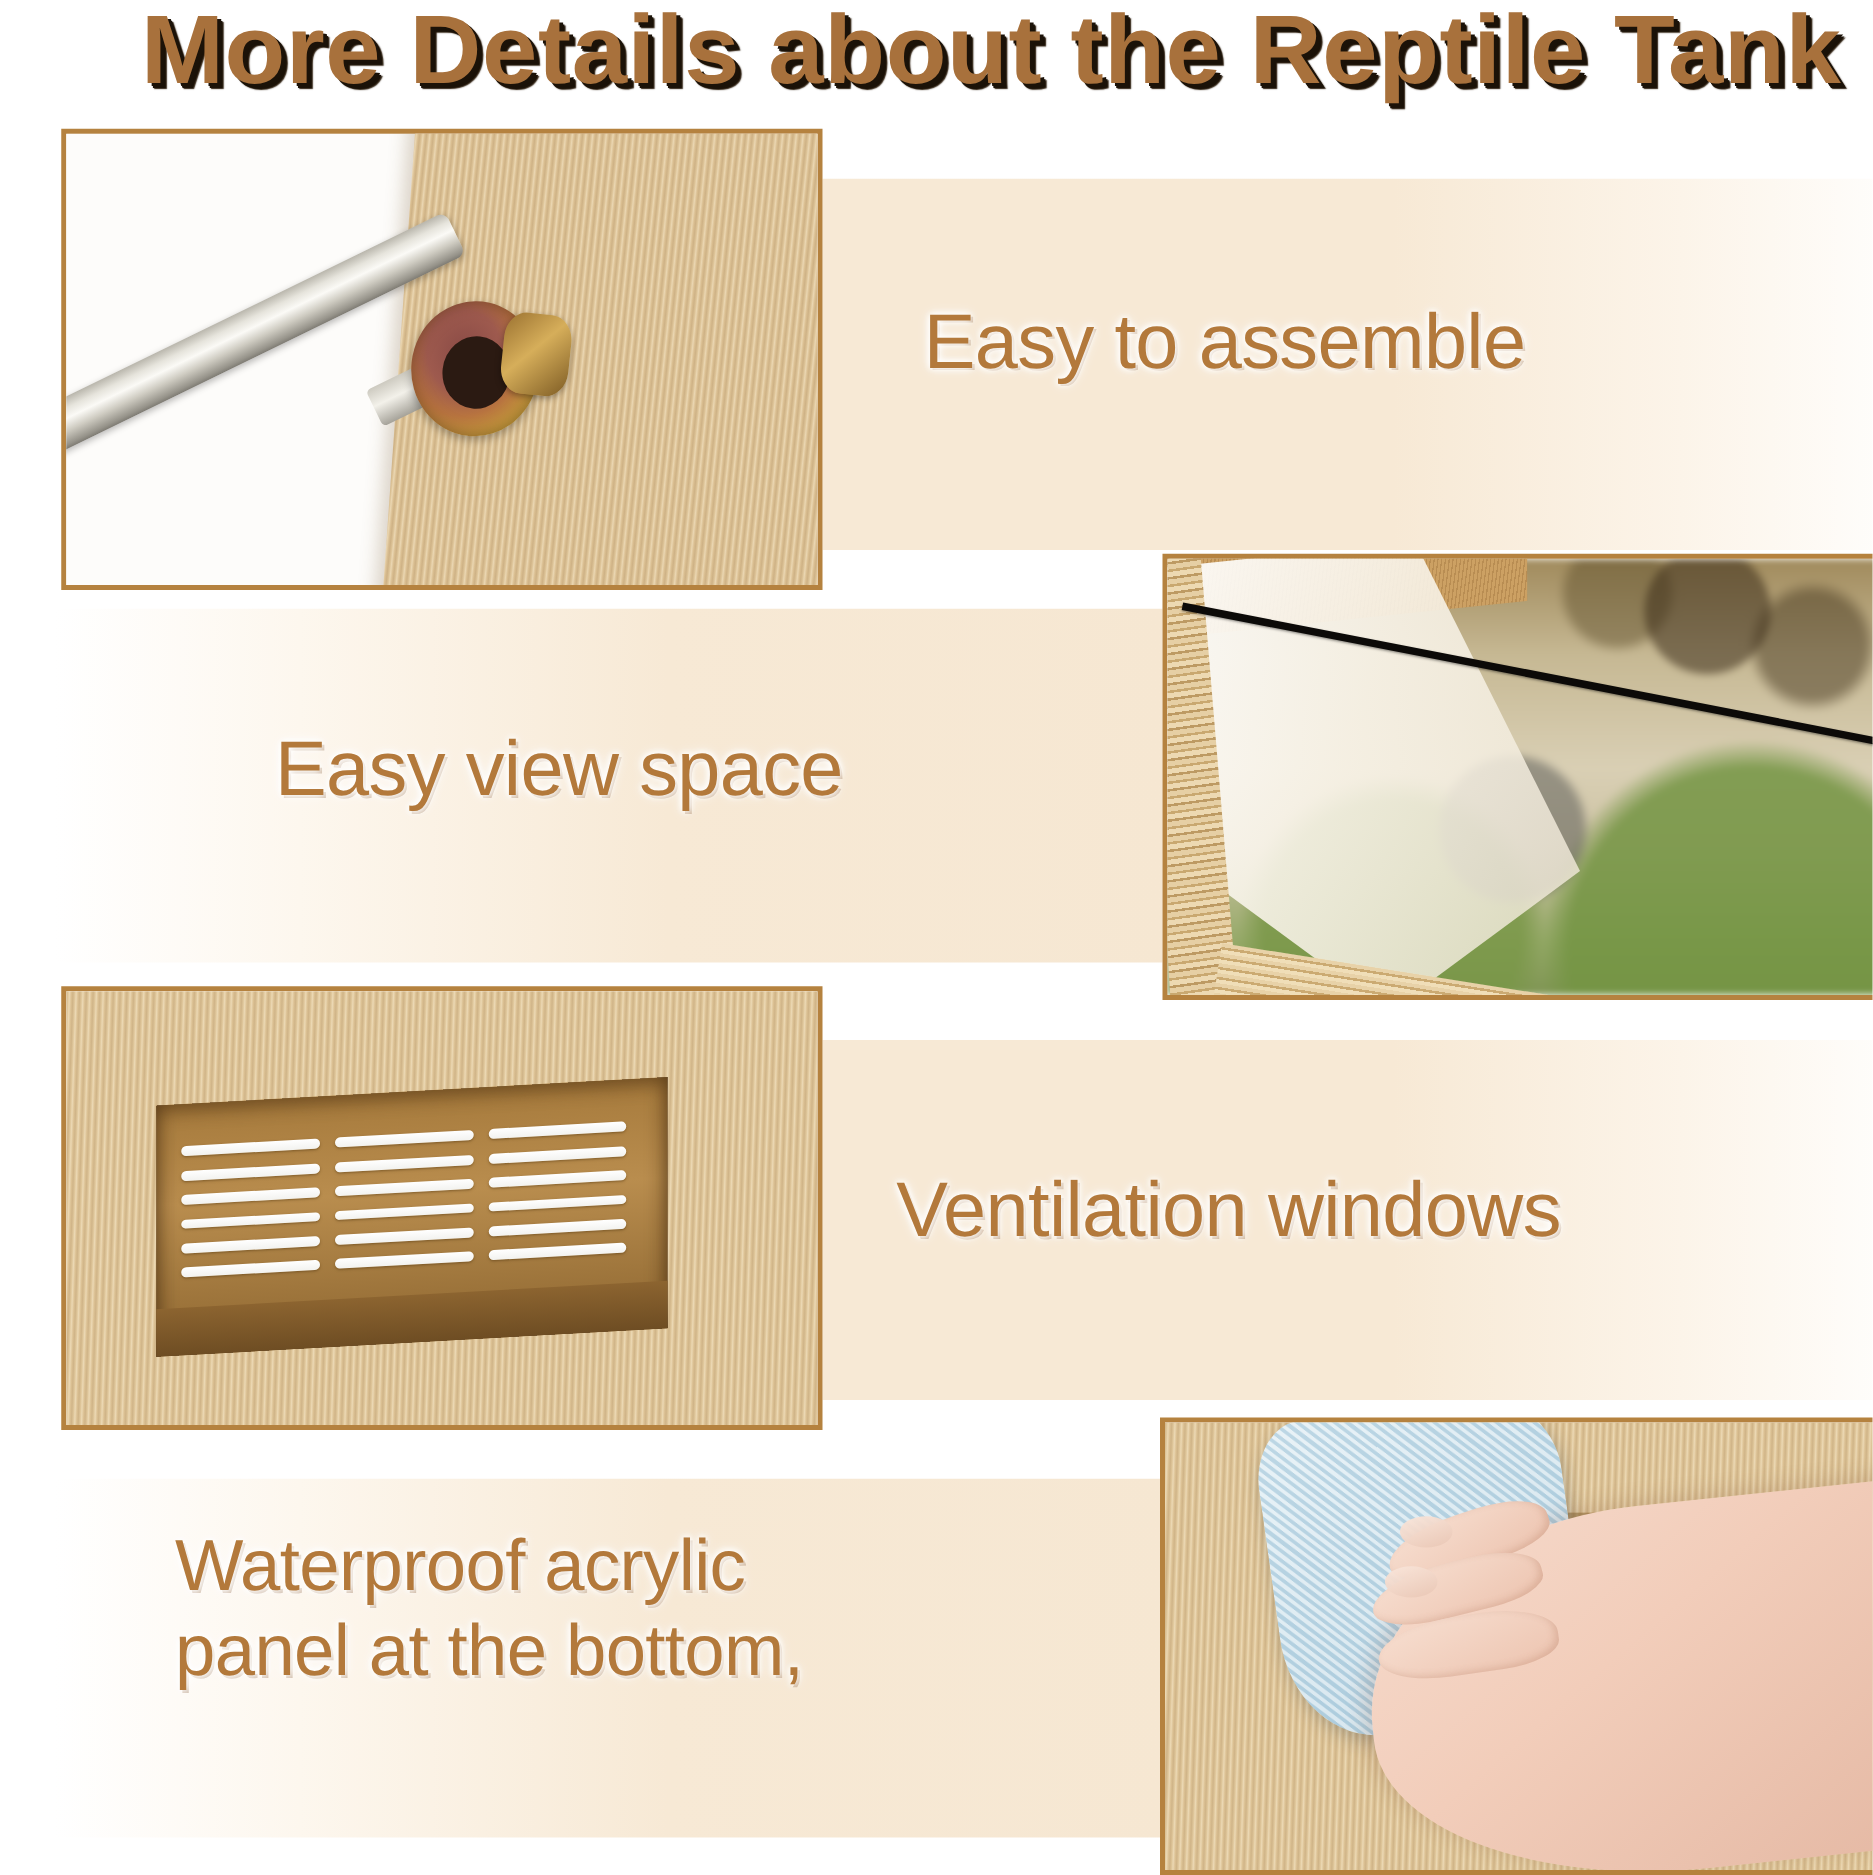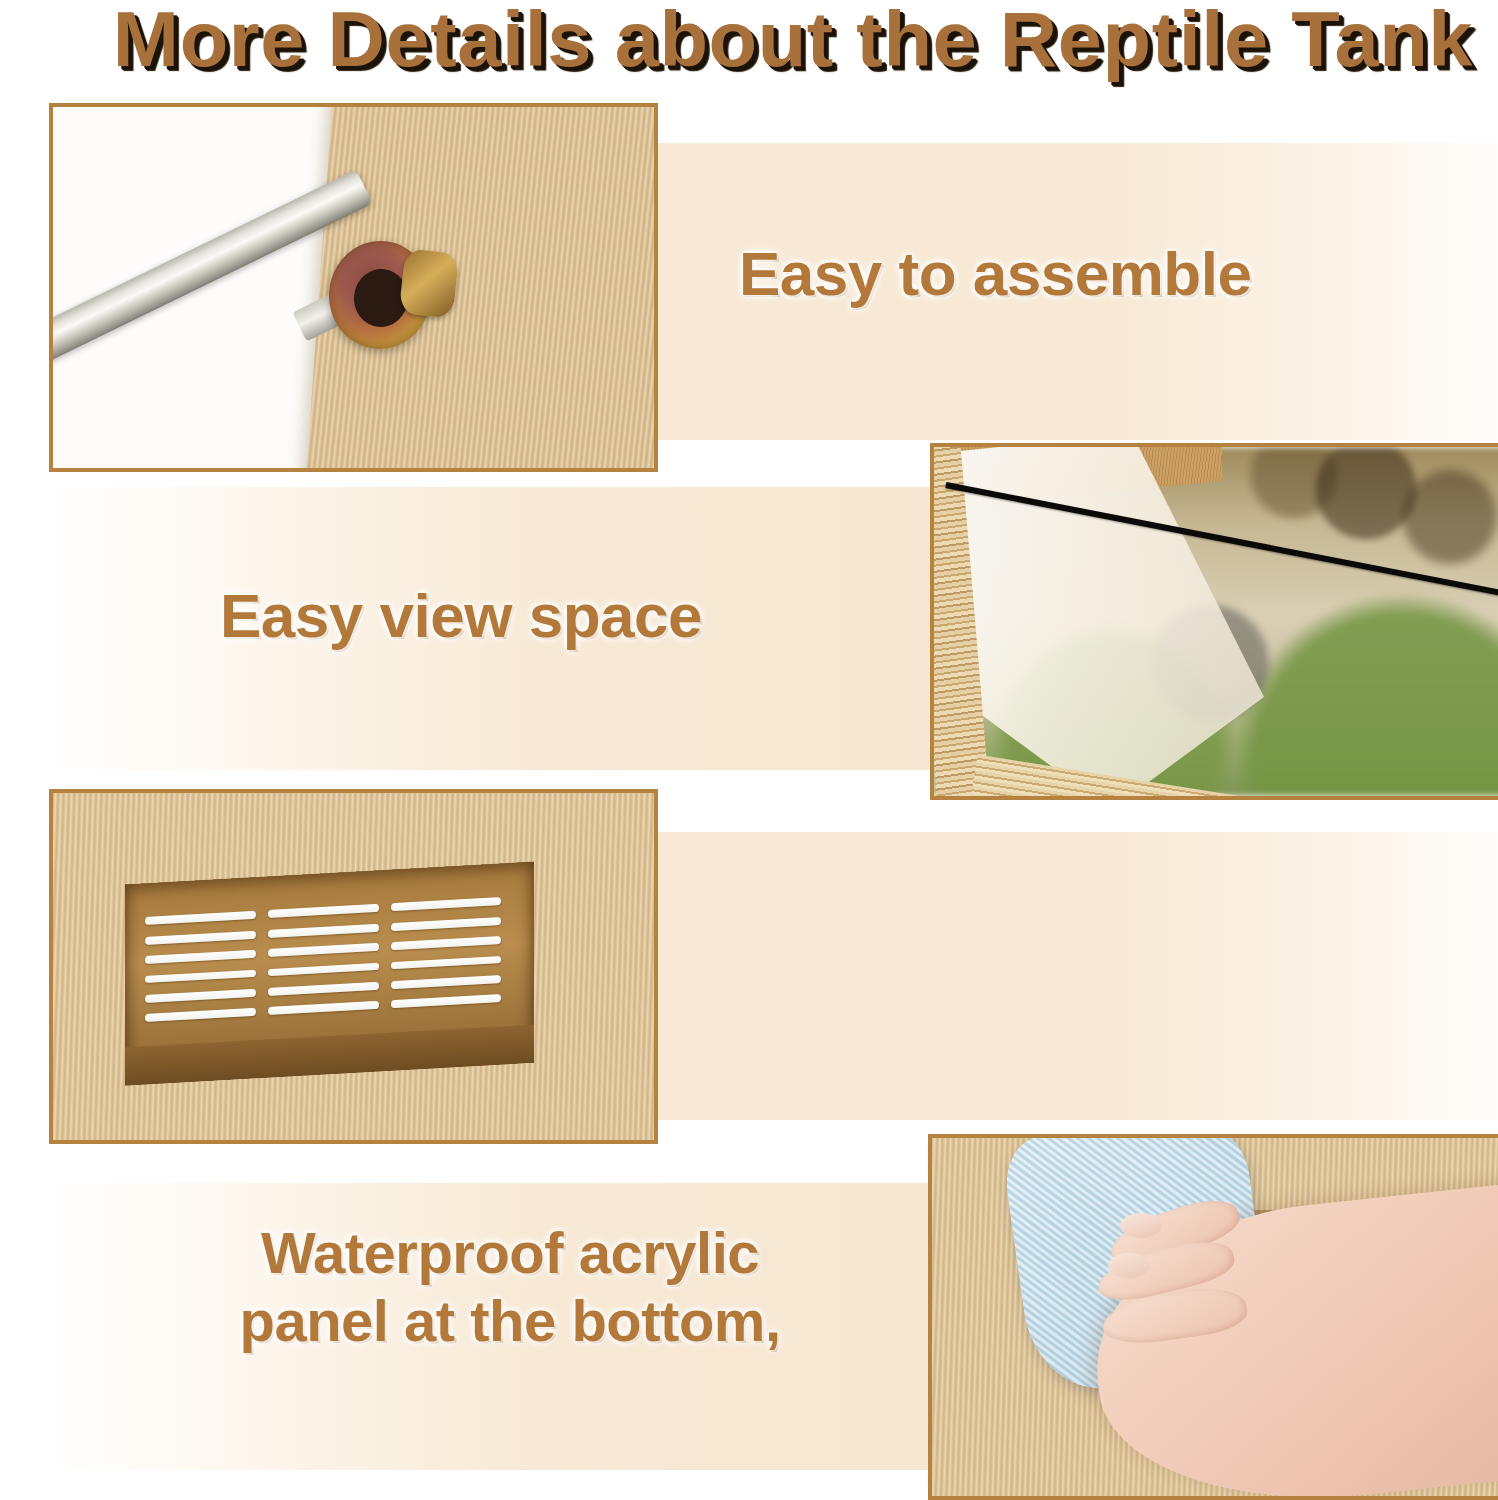--- a/index.html
+++ b/index.html
@@ -49,21 +49,21 @@
   .band-right {  
     background: linear-gradient(to right, #F7E9D5 0%, #F7E9D5 52%, #FCF4E9 78%, #FFFFFF 100%);
   }
   .band-left {   
     background: linear-gradient(to right, #FFFFFF 0%, #FDF7EE 22%, #F7E9D5 55%, #F6E7D2 100%);
   }
 
   .caption {
     position: absolute;
     font-family: "Liberation Sans", sans-serif;
-    font-weight: bold;
+    font-weight: normal;
     color: #B3793B;
     white-space: nowrap;
     text-shadow:
        0 0 6px #ffffff,
        0 0 6px #ffffff,
        0 0 10px #ffffff,
        2px 2px 0 rgba(120,70,25,0.35);
     letter-spacing: -0.5px;
   }
   .caption-multi { white-space: normal; }
@@ -356,20 +356,21 @@
     <div class="scene"></div>
     <div class="wood-top"></div>
     <div class="acrylic"></div>
     <div class="ply-edge"></div>
     <div class="ply-bottom"></div>
     <div class="seam"></div>
   </div>
 
   <div class="band band-right" style="left:607px; top:832px; width:891px; height:288px;"></div>
 
+  <div class="caption" style="left:673px; top:931px; font-size:62px; line-height:76px;">Ventilation windows</div>
 
   <div class="photo" id="photo3" style="left:5px; top:789px; width:609px; height:355px;">
     <div class="wood-v"></div>
     <div class="wood-grain"></div>
     <div class="vent-recess"></div>
     <div class="vent-plate">
       <div class="slot-group">
         <div class="slot"></div>
         <div class="slot"></div>
         <div class="slot"></div>
@@ -392,21 +393,21 @@
         <div class="slot"></div>
         <div class="slot"></div>
         <div class="slot"></div>
       </div>
     </div>
     <div class="vent-lip"></div>
   </div>
 
   <div class="band band-left" style="left:0px; top:1183px; width:891px; height:287px;"></div>
 
-  <div class="caption caption-multi" style="left:96px; top:1219px; width:740px; font-size:58px; line-height:68px; text-align:center;">
+  <div class="caption caption-multi" style="left:96px; top:1219px; width:740px; font-size:58px; line-height:68px; ">
     <div>Waterproof acrylic</div>
     <div>panel at the bottom,</div>
   </div>
 
   <div class="photo" id="photo4" style="left:884px; top:1134px; width:614px; height:366px;">
     <div class="wood-v"></div>
     <div class="wood-grain"></div>
     <div class="acrylic-patch"></div>
     <div class="patch-vent">
       <div class="patch-group">

